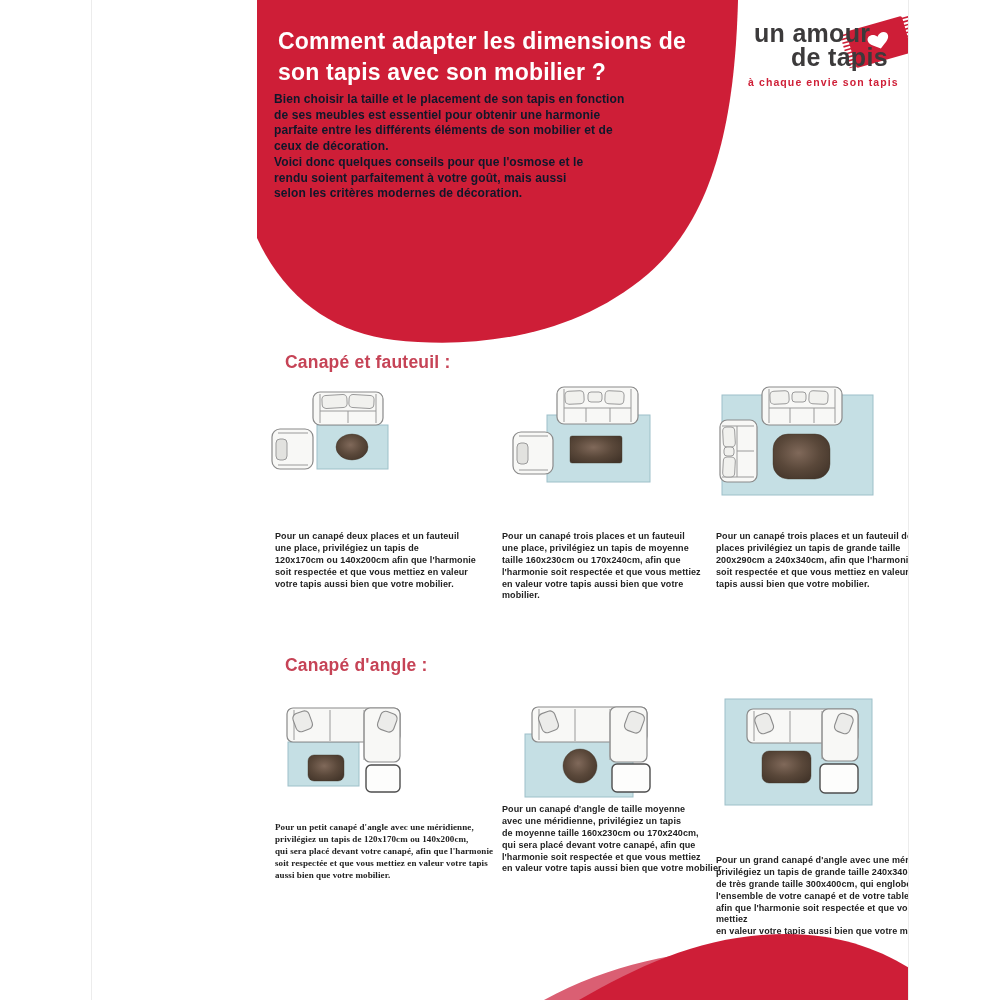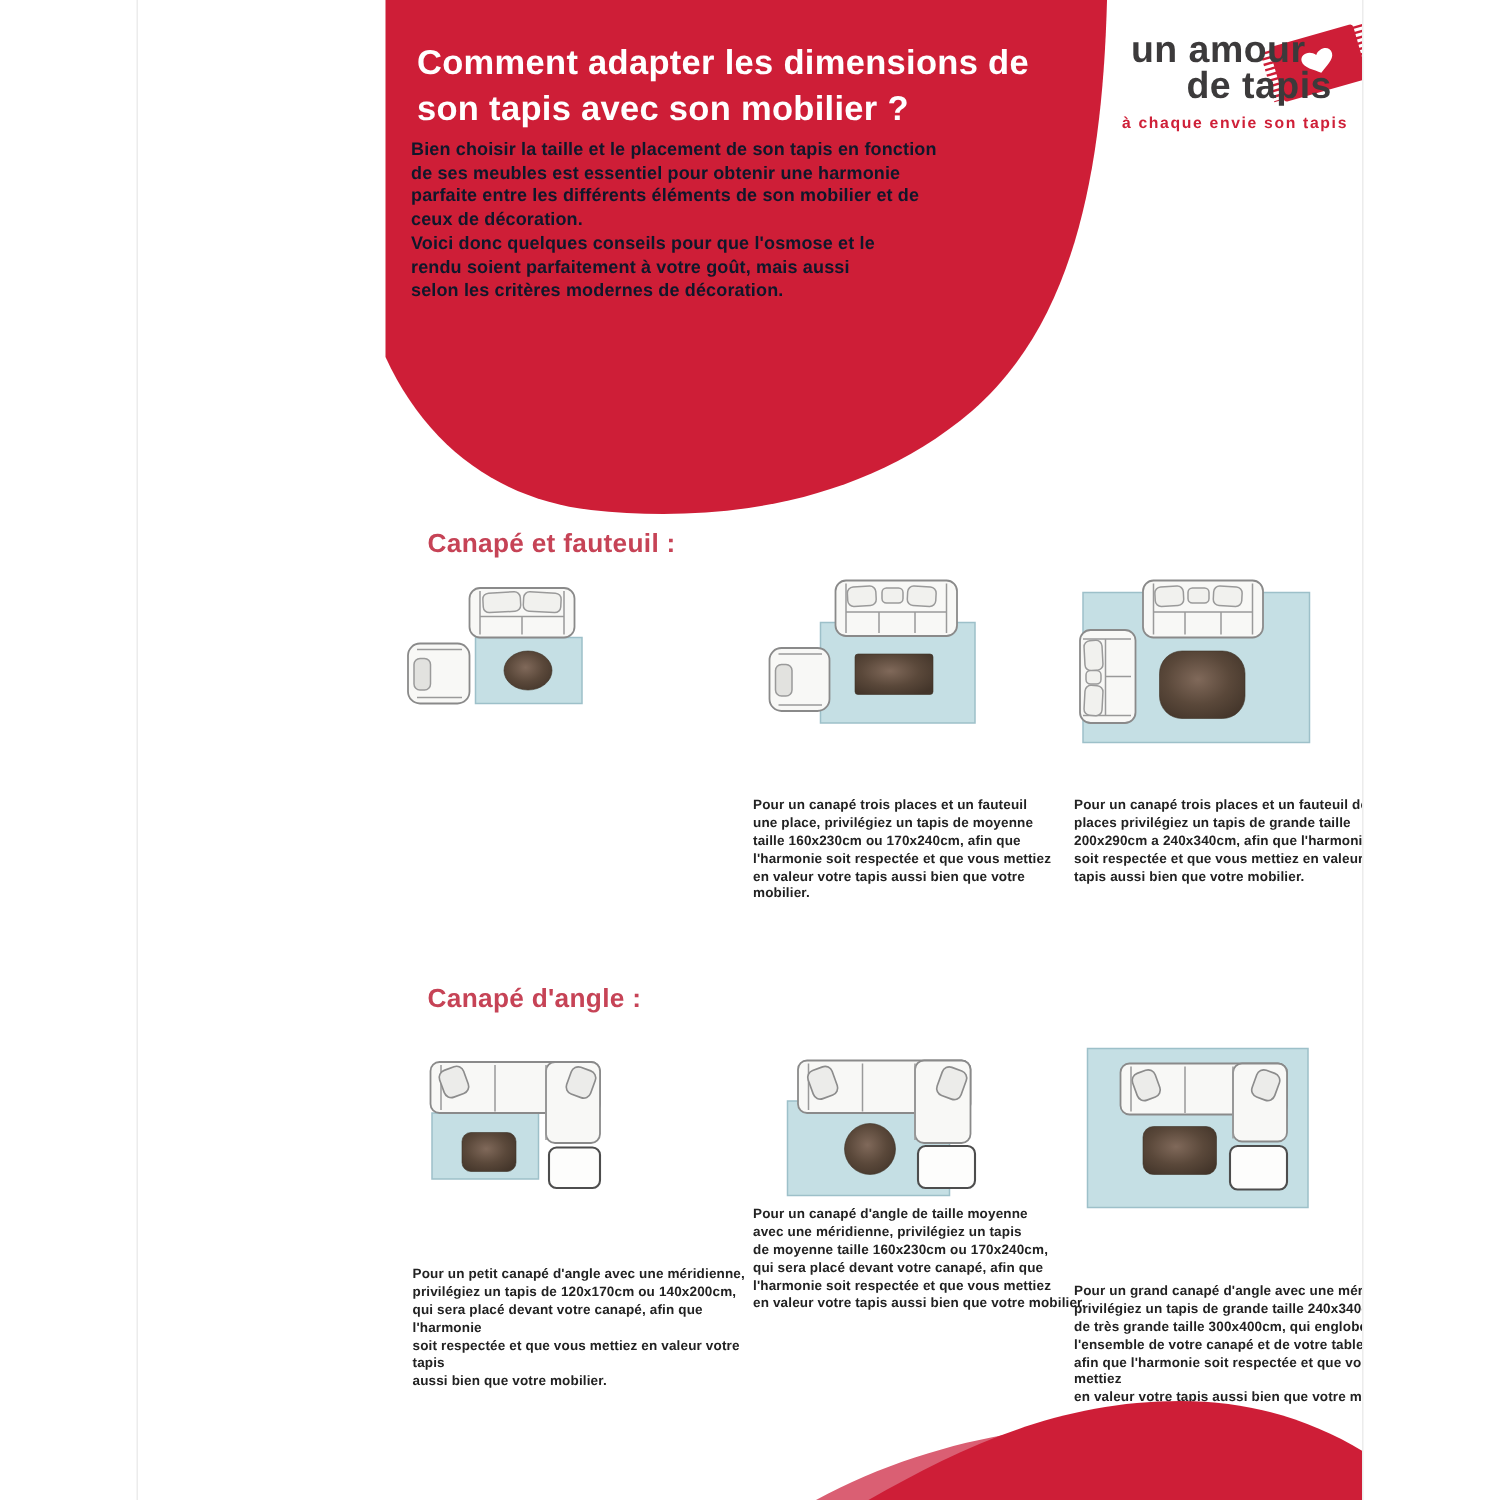--- a/index.html
+++ b/index.html
@@ -42,21 +42,21 @@
   .fig-4{left:178px;top:700px;}
   .fig-5{left:406px;top:700px;}
   .fig-6{left:620px;top:694px;}
   .caption{
     position:absolute;color:#222222;font-size:9px;font-weight:700;
     line-height:1.32;white-space:pre-line;letter-spacing:.1px;
   }
   .cap-1{left:183px;top:531px;width:215px;}
   .cap-2{left:410px;top:531px;width:220px;}
   .cap-3{left:624px;top:531px;width:230px;}
-  .cap-4{left:183px;top:844px;width:232px;}
+  .cap-4{left:183px;top:822px;width:232px;font-family:Liberation Serif, serif;}
   .cap-5{left:410px;top:804px;width:232px;}
   .cap-6{left:624px;top:855px;width:236px;}
   .hills{position:absolute;left:0;bottom:0;}
   
   .sofa{fill:#f8f8f6;stroke:#8a8a8a;stroke-width:1.2;}
   .sofa-line{fill:none;stroke:#9a9a9a;stroke-width:1;}
   .cushion{fill:#f1f1ee;stroke:#9a9a9a;stroke-width:1;}
   .pillow{fill:#ececea;stroke:#8c8c8c;stroke-width:1.1;}
   .chair-cushion{fill:#e2e2df;stroke:#9a9a9a;stroke-width:1;}
   .pouf{fill:#fdfdfc;stroke:#4d4d4d;stroke-width:1.4;}
@@ -184,20 +184,25 @@
       <line class="sofa-line" x1="29" y1="71" x2="46" y2="71"></line>
       <rect class="cushion" x="15" y="47" width="12" height="20" rx="4" transform="rotate(-3 21 57)"></rect>
       <rect class="cushion" x="16" y="67" width="10" height="9" rx="3"></rect>
       <rect class="cushion" x="15" y="77" width="12" height="20" rx="4" transform="rotate(3 21 87)"></rect>
     </g>
     <g>
       <rect class="tbl" x="65" y="54" width="57" height="45" rx="15"></rect>
     </g>
   </svg>
 
+  <div class="caption cap-1">Pour un canapé deux places et un fauteuil
+une place, privilégiez un tapis de
+120x170cm ou 140x200cm afin que l'harmonie
+soit respectée et que vous mettiez en valeur
+votre tapis aussi bien que votre mobilier.</div>
   <div class="caption cap-2">Pour un canapé trois places et un fauteuil
 une place, privilégiez un tapis de moyenne
 taille 160x230cm ou 170x240cm, afin que
 l'harmonie soit respectée et que vous mettiez
 en valeur votre tapis aussi bien que votre mobilier.</div>
   <div class="caption cap-3">Pour un canapé trois places et un fauteuil deux
 places privilégiez un tapis de grande taille
 200x290cm a 240x340cm, afin que l'harmonie
 soit respectée et que vous mettiez en valeur votre
 tapis aussi bien que votre mobilier.</div>

